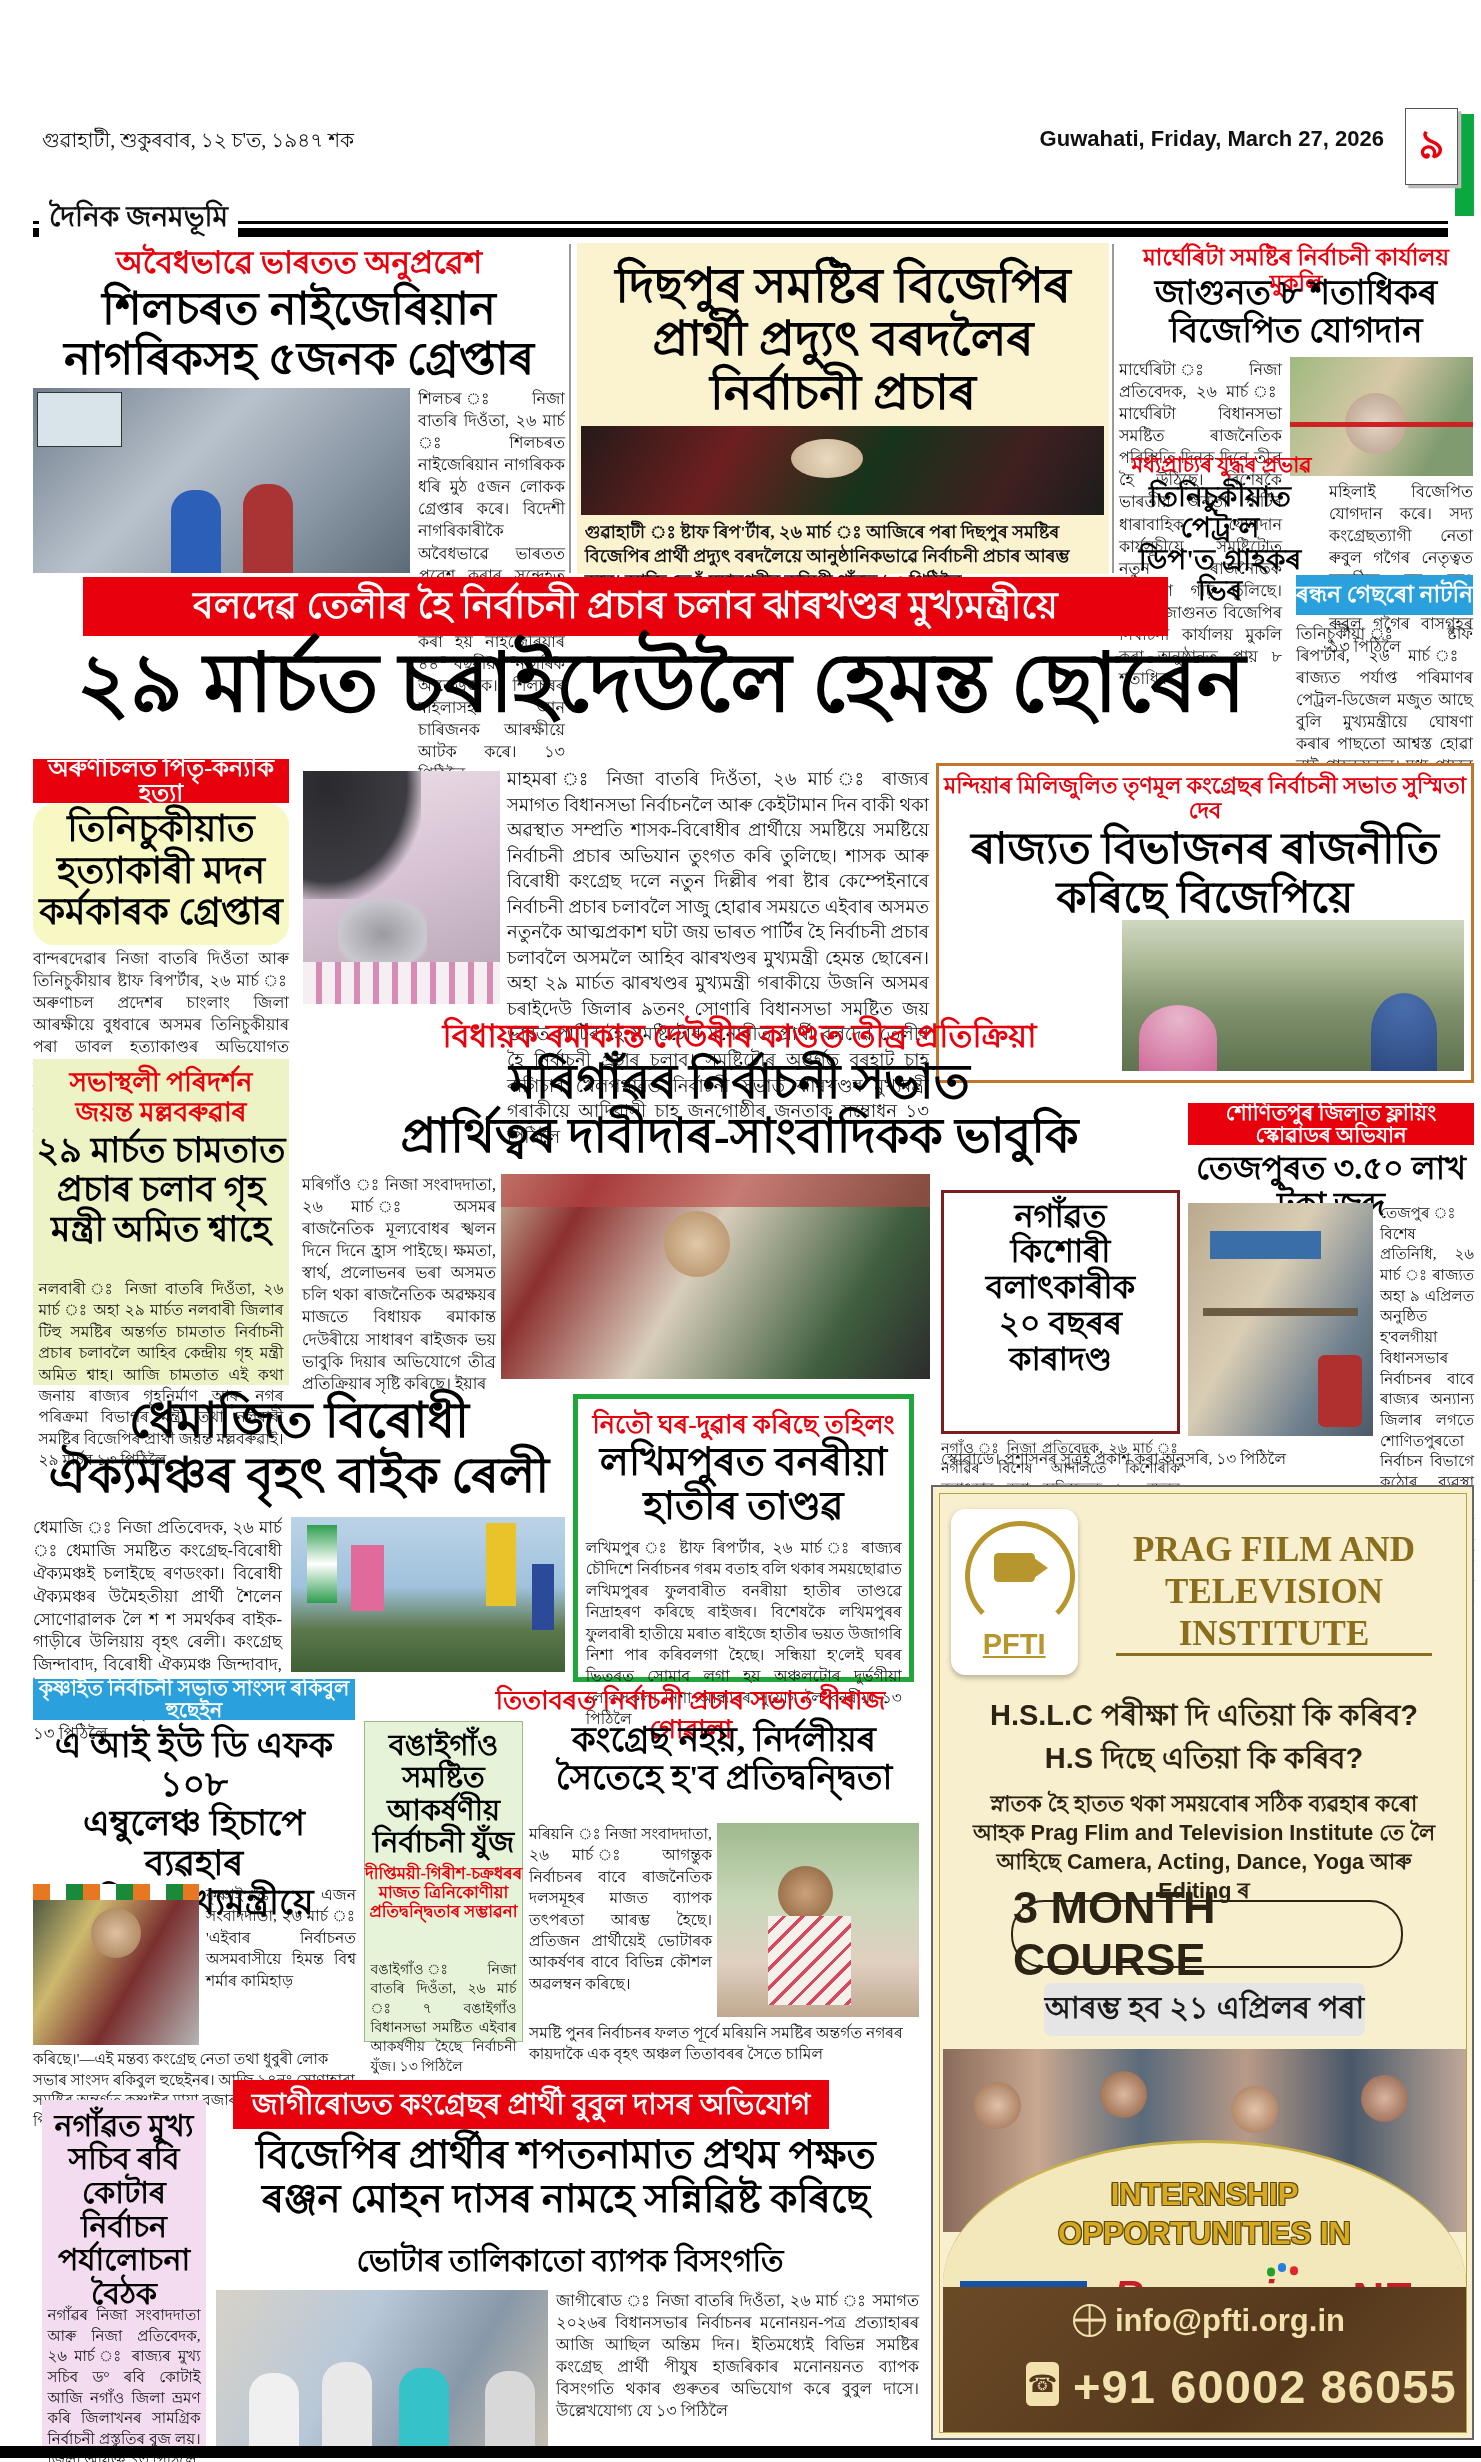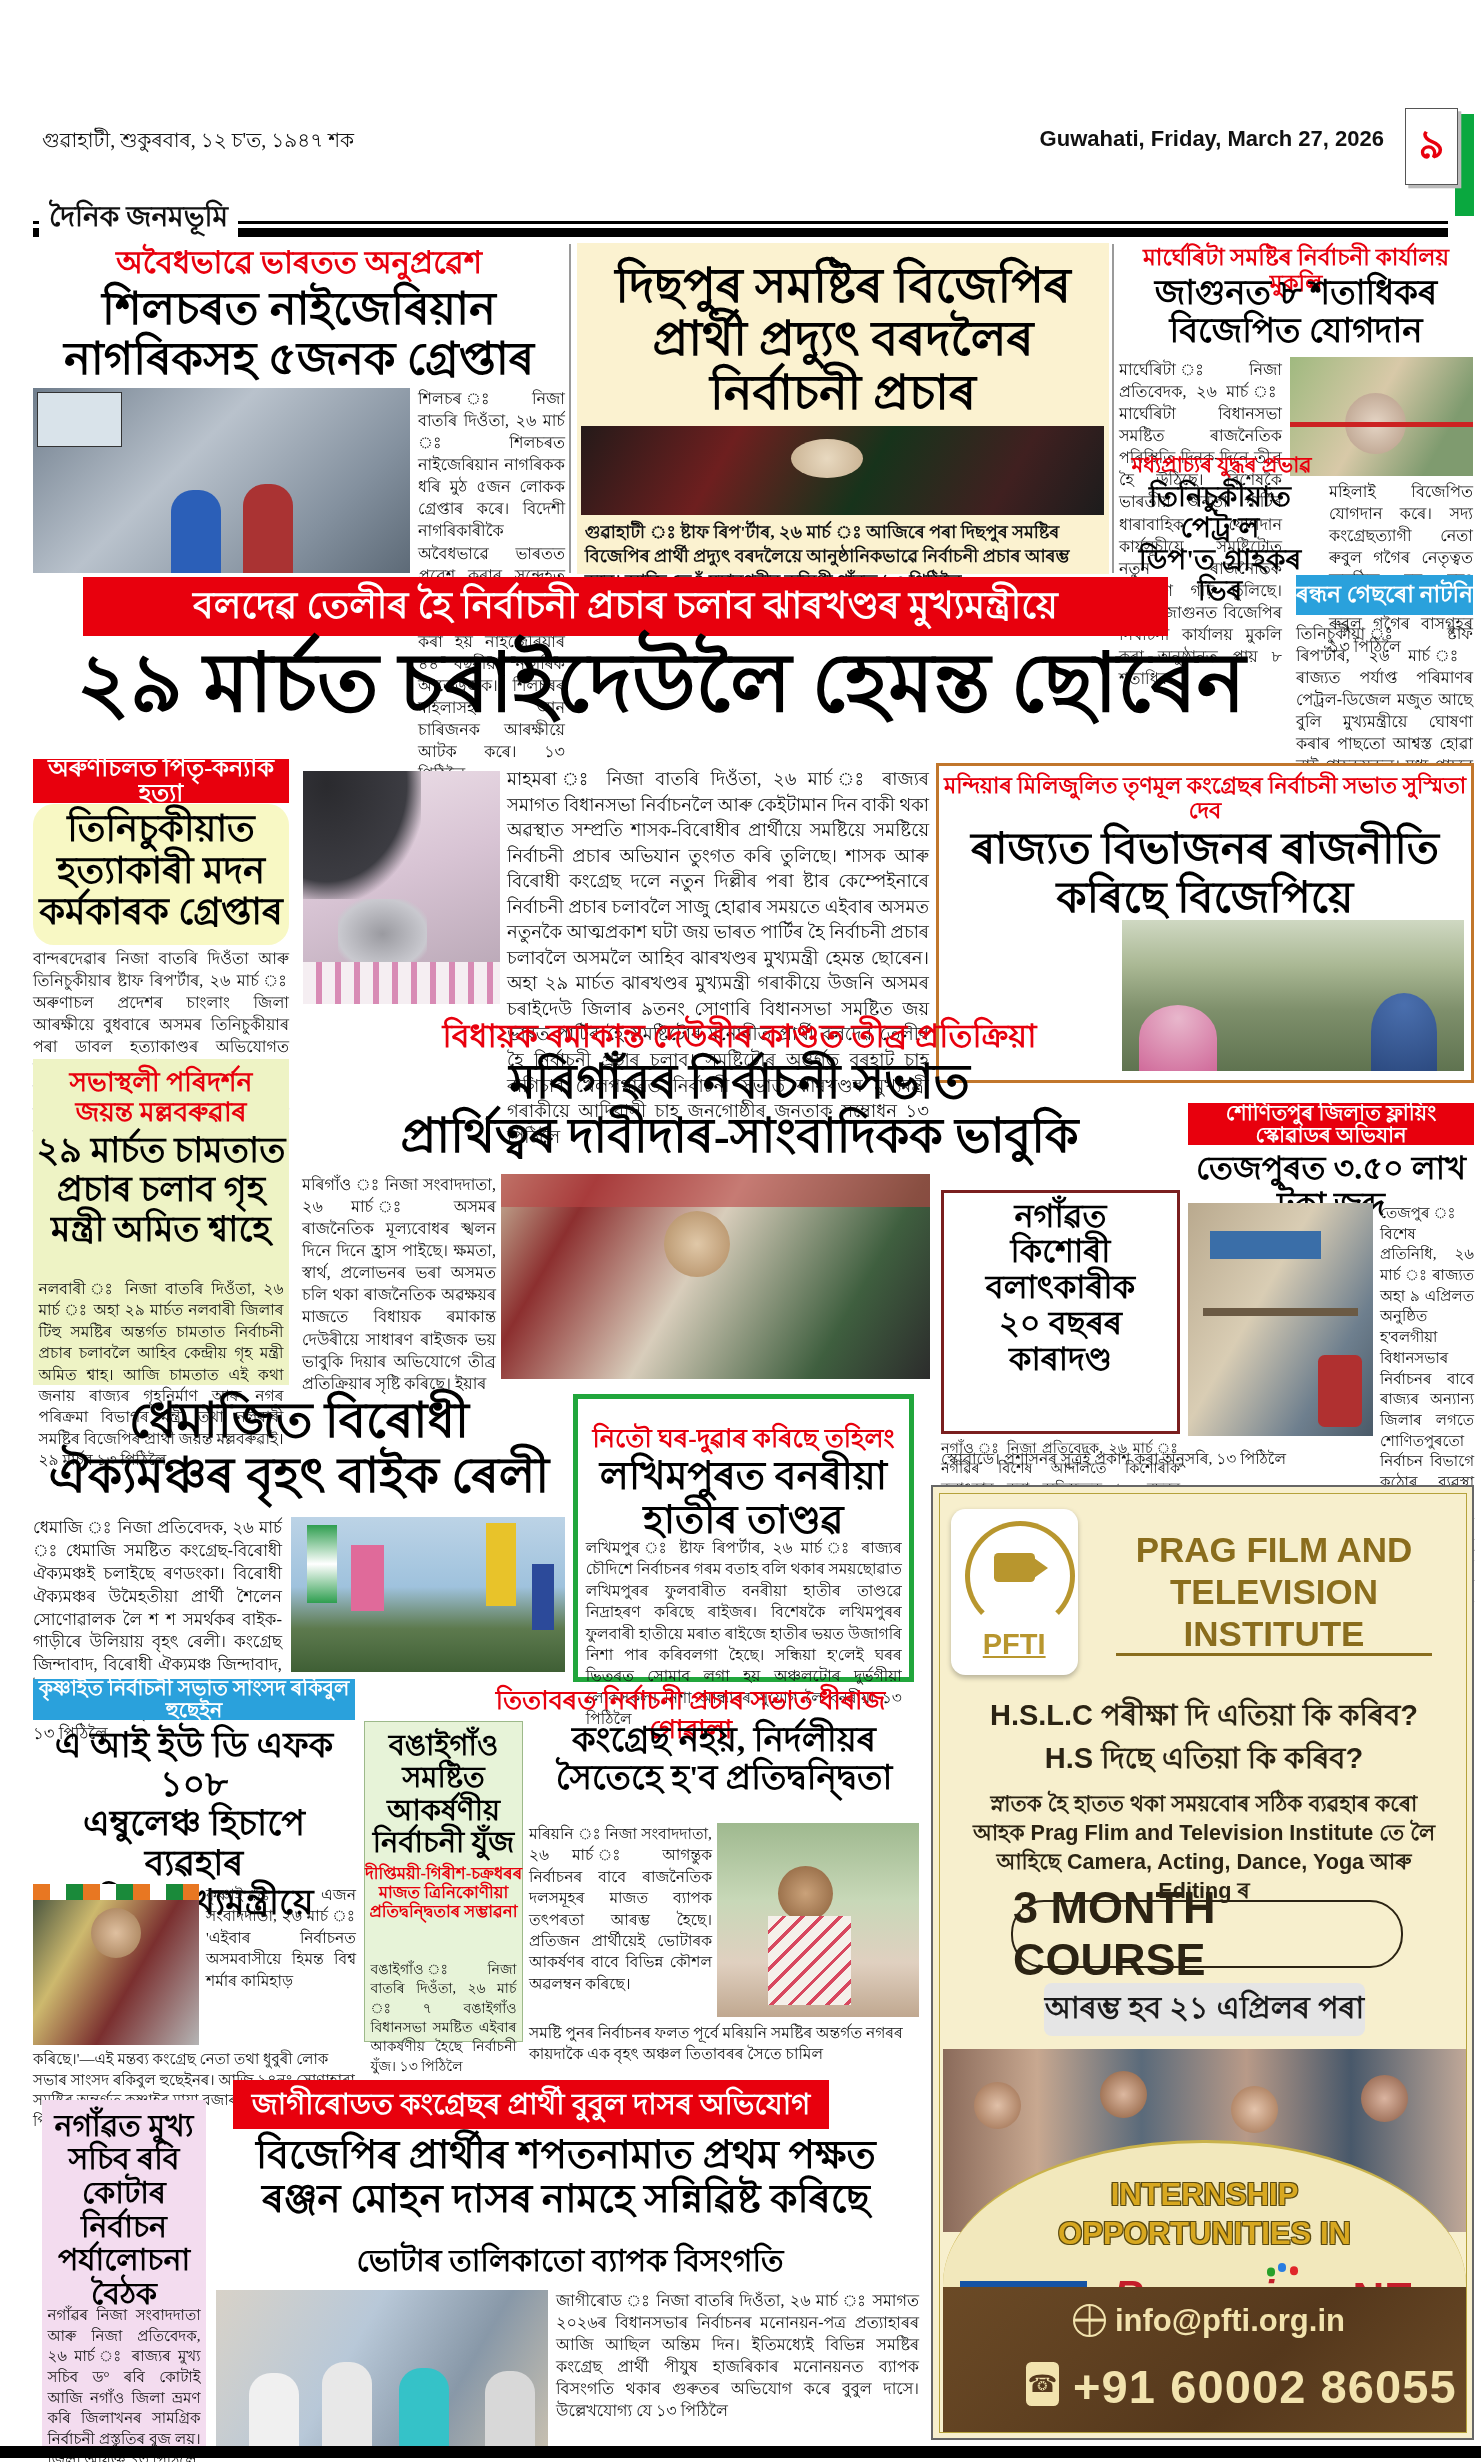--- a/index.html
+++ b/index.html
@@ -143,21 +143,21 @@
 ঐক্যমঞ্চৰ বৃহৎ বাইক ৰেলী</div>
   <div class="abs body-text just" style="left:33px;top:1517px;width:249px;height:155px;font-size:16.6px;">ধেমাজি ঃ নিজা প্ৰতিবেদক, ২৬ মাৰ্চ ঃ ধেমাজি সমষ্টিত কংগ্ৰেছ-বিৰোধী ঐক্যমঞ্চই চলাইছে ৰণডংকা। বিৰোধী ঐক্যমঞ্চৰ উমৈহতীয়া প্ৰাৰ্থী শৈলেন সোণোৱালক লৈ শ শ সমৰ্থকৰ বাইক-গাড়ীৰে উলিয়ায় বৃহৎ ৰেলী। কংগ্ৰেছ জিন্দাবাদ, বিৰোধী ঐক্যমঞ্চ জিন্দাবাদ, শৈলেন সোণোৱালৰ জয়গানেৰে প্ৰকম্পিত কৰি বৃহৎ সমদল উলিয়ায়।   ১৩ পিঠিলৈ</div>
   <div class="abs ph" style="left:291px;top:1517px;width:274px;height:155px;background:linear-gradient(180deg,#bcd3e6,#9fc2dd 45%,#5d7a4e 72%,#3f5f35);">
     <div style="position:absolute;left:6%;top:5%;width:30px;height:78px;background:linear-gradient(180deg,#2e9e4f,#fff 50%,#2e9e4f);"></div>
     <div style="position:absolute;left:22%;top:18%;width:33px;height:66px;background:#e06a9a;"></div>
     <div style="position:absolute;right:18%;top:4%;width:30px;height:83px;background:#e8c32a;"></div>
     <div style="position:absolute;right:4%;top:30%;width:22px;height:66px;background:#2c4a9a;"></div>
   </div>
 
   <div class="abs" style="left:573px;top:1394px;width:341px;height:288px;border:5px solid #21a63c;background:#fff;box-sizing:border-box;">
-    <div class="kicker-red" style="margin-top:25px;font-size:25.5px;">নিতৌ ঘৰ-দুৱাৰ কৰিছে তহিলং</div>
+    <div class="kicker-red" style="margin-top:11px;font-size:25.5px;">নিতৌ ঘৰ-দুৱাৰ কৰিছে তহিলং</div>
     <div class="hl pre" style="margin-top:1.1px;font-size:39px;">লখিমপুৰত বনৰীয়া
 হাতীৰ তাণ্ডৱ</div>
     <div class="body-text just" style="position:absolute;left:7.8px;top:138px;width:316px;height:136px;font-size:15.5px;">লখিমপুৰ ঃ ষ্টাফ ৰিপ'ৰ্টাৰ, ২৬ মাৰ্চ ঃ ৰাজ্যৰ চৌদিশে নিৰ্বাচনৰ গৰম বতাহ বলি থকাৰ সময়ছোৱাত লখিমপুৰৰ ফুলবাৰীত বনৰীয়া হাতীৰ তাণ্ডৱে নিদ্ৰাহৰণ কৰিছে ৰাইজৰ। বিশেষকৈ লখিমপুৰৰ ফুলবাৰী হাতীয়ে মৰাত ৰাইজে হাতীৰ ভয়ত উজাগৰি নিশা পাৰ কৰিবলগা হৈছে। সন্ধিয়া হ'লেই ঘৰৰ ভিতৰত সোমাব লগা হয় অঞ্চলটোৰ দুৰ্ভগীয়া লোকসকল। নিশা আন্ধাৰৰ সুযোগ লৈ বনৰীয়া   ১৩ পিঠিলৈ</div>
   </div>
 
   <div class="abs banner-blue" style="left:33px;top:1679px;width:322px;height:41px;font-size:20.5px;">কৃষ্ণাইত নিৰ্বাচনী সভাত সাংসদ ৰকিবুল হুছেইন</div>
   <div class="abs hl pre" style="left:33px;top:1726px;width:322px;font-size:35px;">এ আই ইউ ডি এফক ১০৮
 এম্বুলেঞ্চ হিচাপে ব্যৱহাৰ
 কৰিছে মুখ্যমন্ত্ৰীয়ে</div>
   <div class="abs ph" style="left:33px;top:1884px;width:166px;height:161px;background:linear-gradient(120deg,#3a4a3a,#cdb96e 30%,#7a2f2f 60%,#b5b5b5);">
@@ -212,21 +212,21 @@
   <div class="abs" style="left:931px;top:1485px;width:543px;height:955px;border:2.2px solid #666;background:#f7efcd;box-sizing:border-box;">
     <div style="position:absolute;left:5.5px;top:5.5px;right:5.5px;bottom:5.5px;border:1.7px solid #b5a23a;"></div>
 
     <div style="position:absolute;left:17.7px;top:22px;width:127px;height:166px;background:#fff;border-radius:14.4px;box-shadow:0 2.2px 5.5px rgba(0,0,0,.25);">
       <div style="position:absolute;left:14px;top:12px;width:100px;height:100px;border:5.5px solid #b8962e;border-radius:50%;border-bottom-color:transparent;"></div>
       <div style="position:absolute;left:43px;top:44px;width:41px;height:29px;background:#b8962e;border-radius:4.4px;"></div>
       <div style="position:absolute;left:83px;top:49px;width:0;height:0;border-top:10px solid transparent;border-bottom:10px solid transparent;border-left:14.4px solid #b8962e;"></div>
       <div class="adtext" style="position:absolute;left:0;top:119px;width:100%;text-align:center;font-size:29px;font-weight:700;color:#b8962e;text-decoration:underline;">PFTI</div>
     </div>
 
-    <div class="adtext pre" style="position:absolute;left:150px;top:42px;width:382px;text-align:center;font-size:35px;font-weight:700;color:#8a6d1d;line-height:1.2;">PRAG FILM AND
+    <div class="adtext pre" style="position:absolute;left:150px;top:42px;width:382px;text-align:center;font-size:35px;font-weight:700;color:#8a6d1d;line-height:1.2;font-family:Liberation Serif, serif;">PRAG FILM AND
 TELEVISION INSTITUTE</div>
     <div style="position:absolute;left:183px;top:166px;width:316px;height:2.8px;background:#8a6d1d;"></div>
 
     <div class="adtext center" style="position:absolute;left:22px;top:205px;width:498px;font-size:29px;font-weight:700;color:#2b2313;">H.S.L.C পৰীক্ষা দি এতিয়া কি কৰিব?</div>
     <div class="adtext center" style="position:absolute;left:22px;top:248px;width:498px;font-size:29px;font-weight:700;color:#2b2313;">H.S দিছে এতিয়া কি কৰিব?</div>
     <div class="adtext center" style="position:absolute;left:30px;top:302px;width:482px;font-size:21.6px;font-weight:600;color:#2b2313;line-height:1.35;">স্নাতক হৈ হাতত থকা সময়বোৰ সঠিক ব্যৱহাৰ কৰো আহক Prag Flim and Television Institute তে লৈ আহিছে Camera, Acting, Dance, Yoga আৰু Editing ৰ</div>
 
     <div class="adtext" style="position:absolute;left:78px;top:413px;width:388px;height:64px;border:2.8px solid #2b2313;border-radius:33px;display:flex;align-items:center;justify-content:center;font-size:45px;font-weight:700;color:#2b2313;">3 MONTH COURSE</div>
 
     <div class="adtext" style="position:absolute;left:111px;top:496px;width:321px;height:53px;background:#e5e5e5;border-radius:7.8px;display:flex;align-items:center;justify-content:center;font-size:30px;font-weight:700;color:#1a1a1a;">আৰম্ভ হব ২১ এপ্ৰিলৰ পৰা</div>

